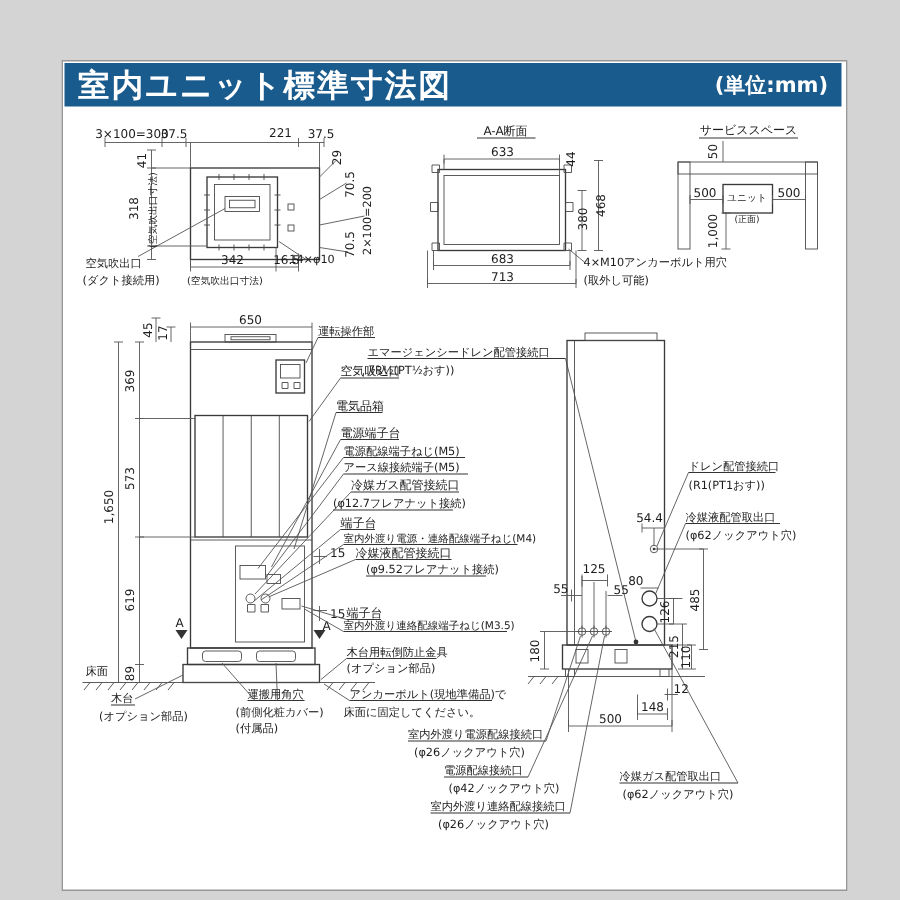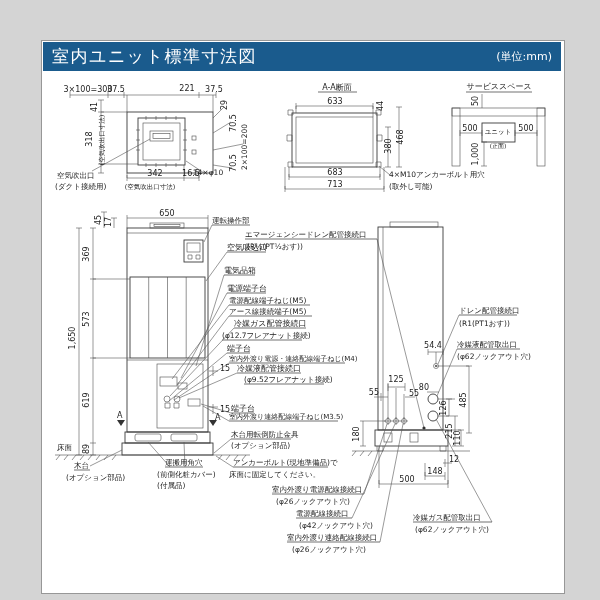--- a/index.html
+++ b/index.html
@@ -1,21 +1,21 @@
 <!DOCTYPE html>
 <html><head>
 <meta charset="utf-8">
 <style>
   html,body{margin:0;padding:0;width:600px;height:600px;overflow:hidden;}
   body{background:#d4d4d4;font-family:"DejaVu Sans",sans-serif;position:relative;}
   .panel{position:absolute;left:41px;top:40px;width:522px;height:552px;background:#ffffff;border:1px solid #979797;}
   .hdr{position:absolute;left:43px;top:42px;width:518px;height:29px;background:#1a5b8d;color:#fff;
        display:flex;align-items:center;justify-content:space-between;padding:0 9px;box-sizing:border-box;}
-  .hdr .title{font-size:17px;font-weight:normal;letter-spacing:1.5px;}
-  .hdr .unit{font-size:11px;}
+  .hdr .title{font-size:21px;font-weight:bold;letter-spacing:1.5px;}
+  .hdr .unit{font-size:14px;font-weight:bold;}
   svg{position:absolute;left:0;top:0;}
   svg text{fill:#1c1c1c;font-size:8.5px;font-family:"DejaVu Sans",sans-serif;}
   .t8{font-size:8px;}.t75{font-size:7.5px;}.t7{font-size:7px;}.t65{font-size:6.5px;}.t6{font-size:6px;}
   .geo{stroke:#3a3a3a;stroke-width:0.9;fill:none;}
   .geo2{stroke:#4a4a4a;stroke-width:0.6;fill:none;}
   .dim{stroke:#555;stroke-width:0.6;fill:none;}
   .ul{stroke:#333;stroke-width:0.7;fill:none;}
   .mk{fill:#333;stroke:none;}
 </style>
 </head>

